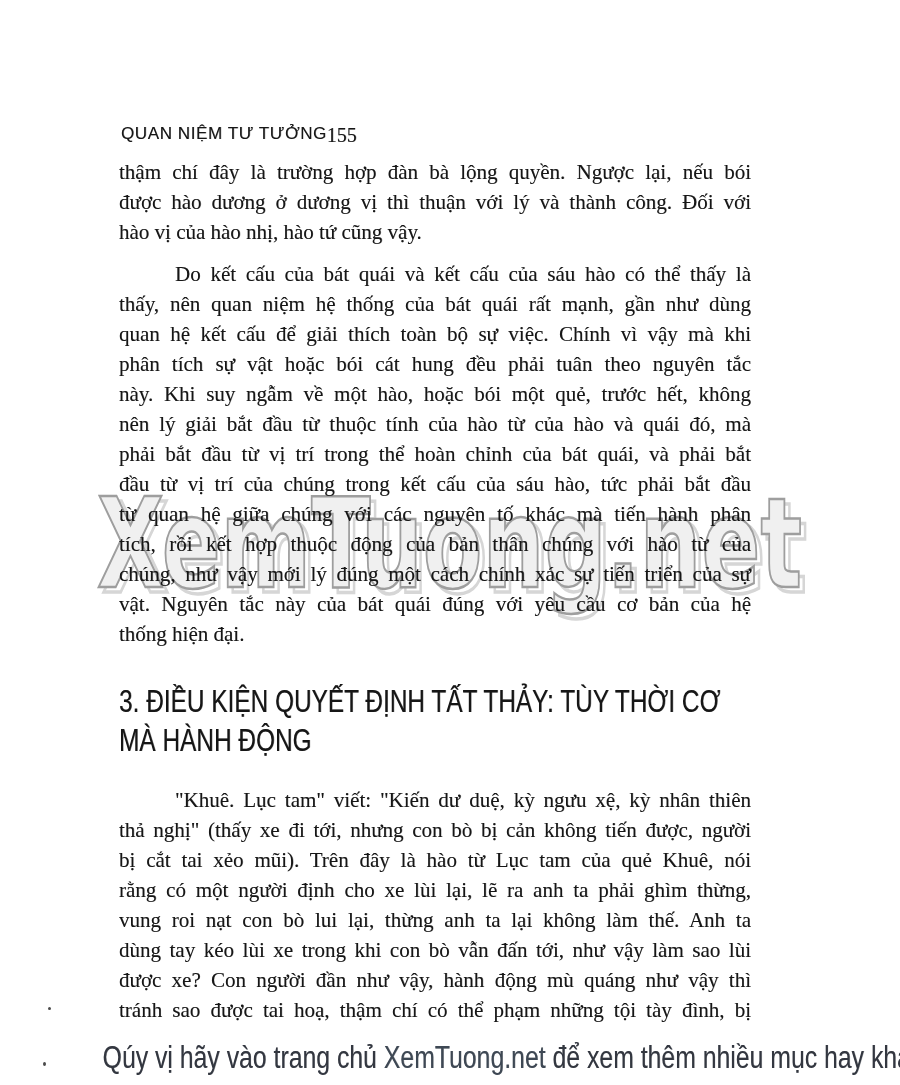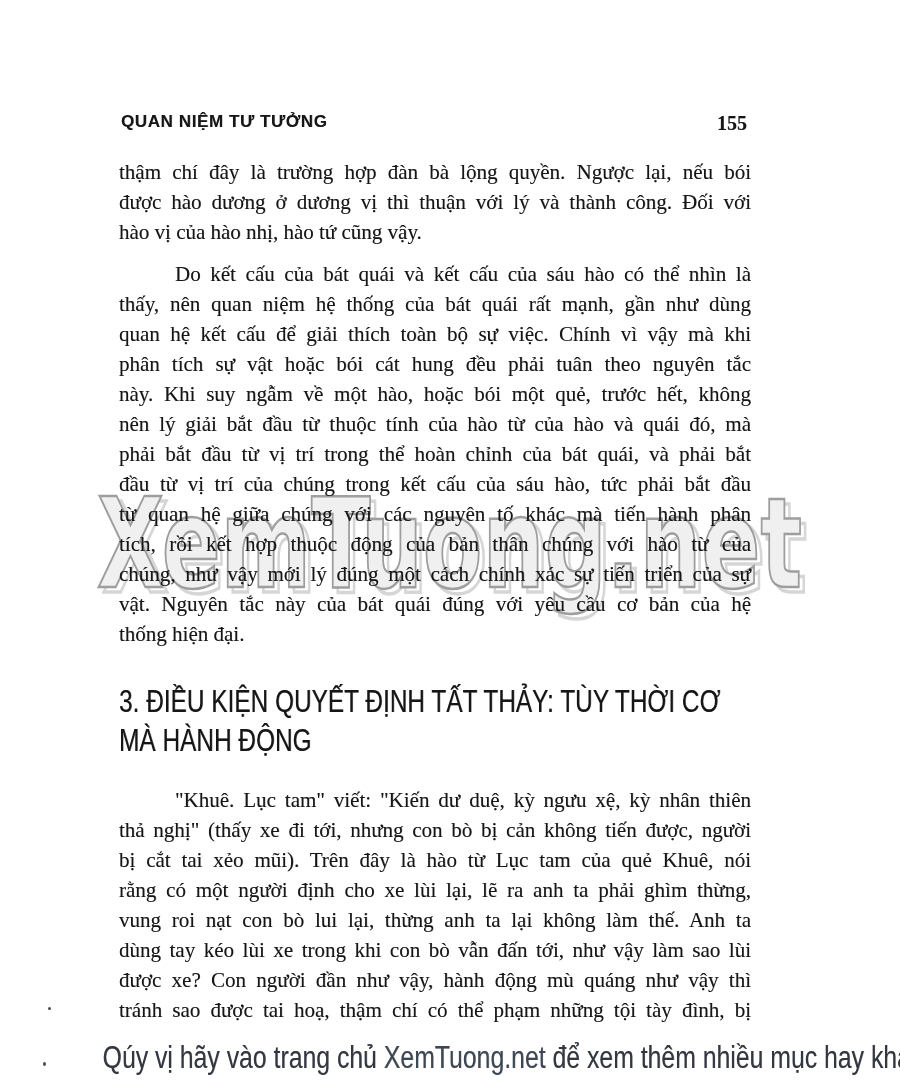--- a/index.html
+++ b/index.html
@@ -12,22 +12,22 @@
     --footer-site:#3e4854;
     --speck:#4a4a4a;
   }
   html,body{margin:0;padding:0;}
   body{width:900px;height:1085px;background:var(--page-bg);overflow:hidden;}
   .page{
     position:relative;width:900px;height:1085px;background:var(--page-bg);
     font-family:"Liberation Serif",serif;color:var(--ink);overflow:hidden;
   }
   .header{
-    position:absolute;left:121px;top:112px;width:626px;z-index:3;
-    display:flex;justify-content:space-between;align-items:flex-start;font-weight:bold;
+    position:absolute;left:121px;top:124px;width:626px;z-index:3;
+    display:flex;align-items:flex-start;
   }
   .running-title{
     font-family:"Liberation Sans",sans-serif;font-size:17px;letter-spacing:.6px;
     color:var(--ink);text-shadow:.4px .3px 0 rgba(22,22,22,.45);
   }
   .page-number{
     font-family:"Liberation Serif",serif;font-size:20px;color:var(--ink);
     text-shadow:.3px .3px 0 rgba(22,22,22,.4);
   }
   .content{
@@ -73,21 +73,21 @@
     </svg>
   </div>
 
   <div class="content">
       <div class="para">
         <div class="line">thậm chí đây là trường hợp đàn bà lộng quyền. Ngược lại, nếu bói</div>
         <div class="line">được hào dương ở dương vị thì thuận với lý và thành công. Đối với</div>
         <div class="line lastline">hào vị của hào nhị, hào tứ cũng vậy.</div>
       </div>
       <div class="para">
-        <div class="line indent">Do kết cấu của bát quái và kết cấu của sáu hào có thể nhìn là</div>
+        <div class="line indent">Do kết cấu của bát quái và kết cấu của sáu hào có thể thấy là</div>
         <div class="line">thấy, nên quan niệm hệ thống của bát quái rất mạnh, gần như dùng</div>
         <div class="line">quan hệ kết cấu để giải thích toàn bộ sự việc. Chính vì vậy mà khi</div>
         <div class="line">phân tích sự vật hoặc bói cát hung đều phải tuân theo nguyên tắc</div>
         <div class="line">này. Khi suy ngẫm về một hào, hoặc bói một quẻ, trước hết, không</div>
         <div class="line">nên lý giải bắt đầu từ thuộc tính của hào từ của hào và quái đó, mà</div>
         <div class="line">phải bắt đầu từ vị trí trong thể hoàn chỉnh của bát quái, và phải bắt</div>
         <div class="line">đầu từ vị trí của chúng trong kết cấu của sáu hào, tức phải bắt đầu</div>
         <div class="line">từ quan hệ giữa chúng với các nguyên tố khác mà tiến hành phân</div>
         <div class="line">tích, rồi kết hợp thuộc động của bản thân chúng với hào từ của</div>
         <div class="line">chúng, như vậy mới lý đúng một cách chính xác sự tiến triển của sự</div>

